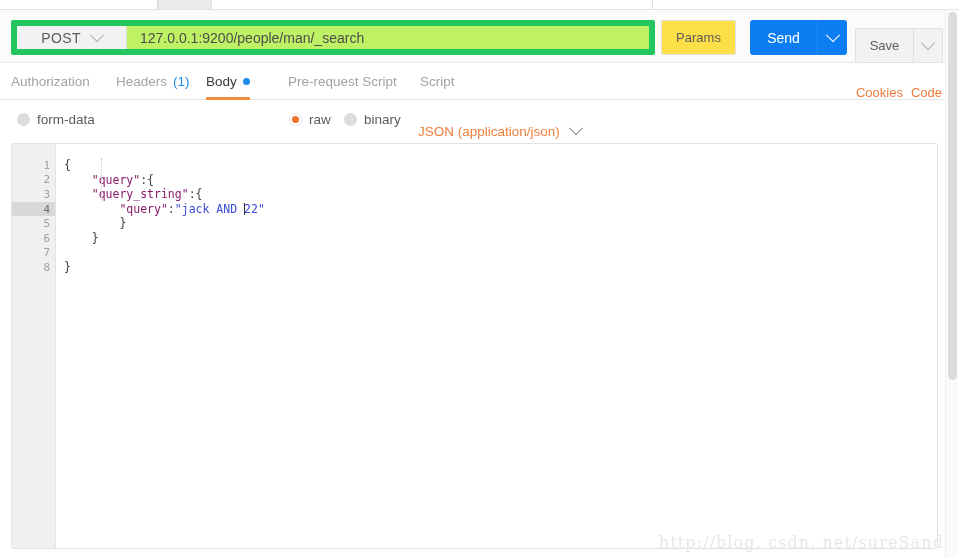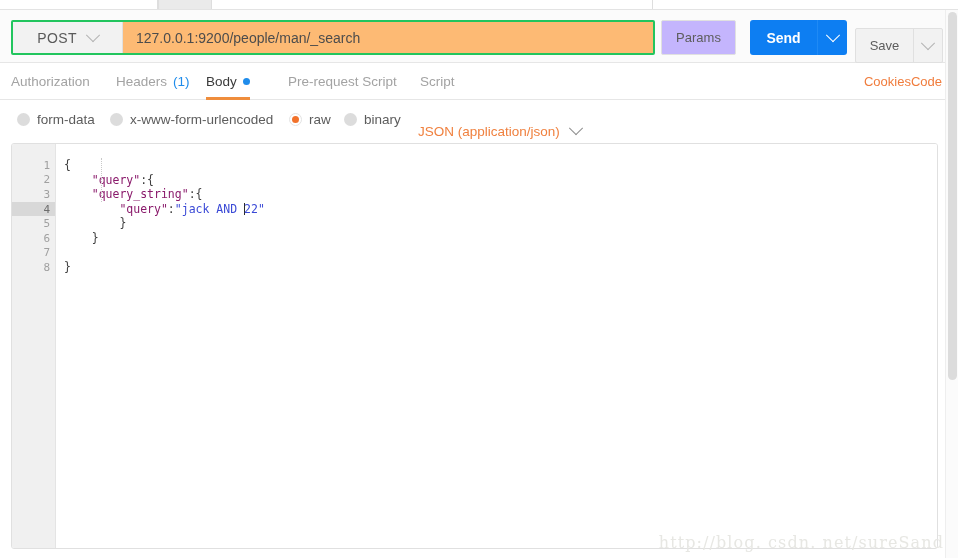--- a/index.html
+++ b/index.html
@@ -48,21 +48,21 @@
     left: 0; top: 10px;
     width: 958px; height: 53px;
     background: #fbfbfb;
     border-bottom: 1px solid #e6e6e6;
     box-sizing: border-box;
   }
   .method-url {
     position: absolute;
     left: 11px; top: 10px;
     width: 644px; height: 35px;
-    border: 2px solid #22c55e;
+    border: 6px solid #22c55e;
     background: #f2f2f2;
     box-sizing: border-box;
     display: flex;
     align-items: stretch;
     border-radius: 2px;
   }
   .method-select {
     width: 109px;
     display: flex;
     align-items: center;
@@ -83,31 +83,31 @@
     border-right: 1.6px solid #b4b4b4;
     border-bottom: 1.6px solid #b4b4b4;
     transform: rotate(45deg) translate(-2px,-2px);
   }
   .chev.dark { border-color: #8f8f8f; }
   .chev.white { border-color: #ffffff; }
   .url-input {
     flex: 1;
     border: none;
     outline: none;
-    background: #fdba74;
+    background: #bef264;
     font-family: "Liberation Sans", sans-serif;
     font-size: 14px;
     color: #4c4c4c;
     padding: 0 13px;
   }
   .params-btn {
     position: absolute;
     left: 661px; top: 10px;
     width: 75px; height: 35px;
-    background: #c4b5fd;
+    background: #fde047;
     border: 1px solid #e0e0e0;
     border-radius: 2px;
     box-sizing: border-box;
     font-size: 13px;
     color: #5d5d5d;
     display: flex; align-items: center; justify-content: center;
     cursor: pointer;
   }
   .send-group {
     position: absolute;
@@ -116,21 +116,21 @@
     display: flex;
     border-radius: 3px;
     overflow: hidden;
     cursor: pointer;
   }
   .send-main {
     flex: 1;
     background: #0d7ef2;
     color: #ffffff;
     font-size: 14px;
-    font-weight: bold;
+    font-weight: normal;
     display: flex; align-items: center; justify-content: center;
   }
   .send-caret {
     width: 29px;
     background: #0d7ef2;
     border-left: 1px solid #1f8af5;
     display: flex; align-items: center; justify-content: center;
   }
   .save-group {
     position: absolute;
@@ -188,21 +188,21 @@
   .tab-dot {
     width: 7px; height: 7px;
     border-radius: 50%;
     background: #1f8ceb;
     display: inline-block;
   }
   .links {
     position: absolute;
     right: 16px; top: 0;
     height: 37px;
-    display: flex; align-items: center; gap: 0;
+    display: flex; align-items: flex-end; gap: 8px;
   }
   .links a {
     font-size: 13px;
     color: #f07c3c;
     text-decoration: none;
     cursor: pointer;
   }
 
   
   .bodyrow {
@@ -430,24 +430,20 @@
     <div class="links">
       <a>Cookies</a>
       <a>Code</a>
     </div>
   </div>
 
   <div class="bodyrow">
     <div class="radio-opt" style="position:absolute;left:17px;">
       <span class="radio"></span>
       <span>form-data</span>
-    </div>
-    <div class="radio-opt" style="position:absolute;left:110px;">
-      <span class="radio"></span>
-      <span>x-www-form-urlencoded</span>
     </div>
     <div class="radio-opt" style="position:absolute;left:289px;">
       <span class="radio checked"></span>
       <span>raw</span>
     </div>
     <div class="radio-opt" style="position:absolute;left:344px;">
       <span class="radio"></span>
       <span>binary</span>
     </div>
     <div class="content-type" style="position:absolute;left:418px;margin-top:24px;">

